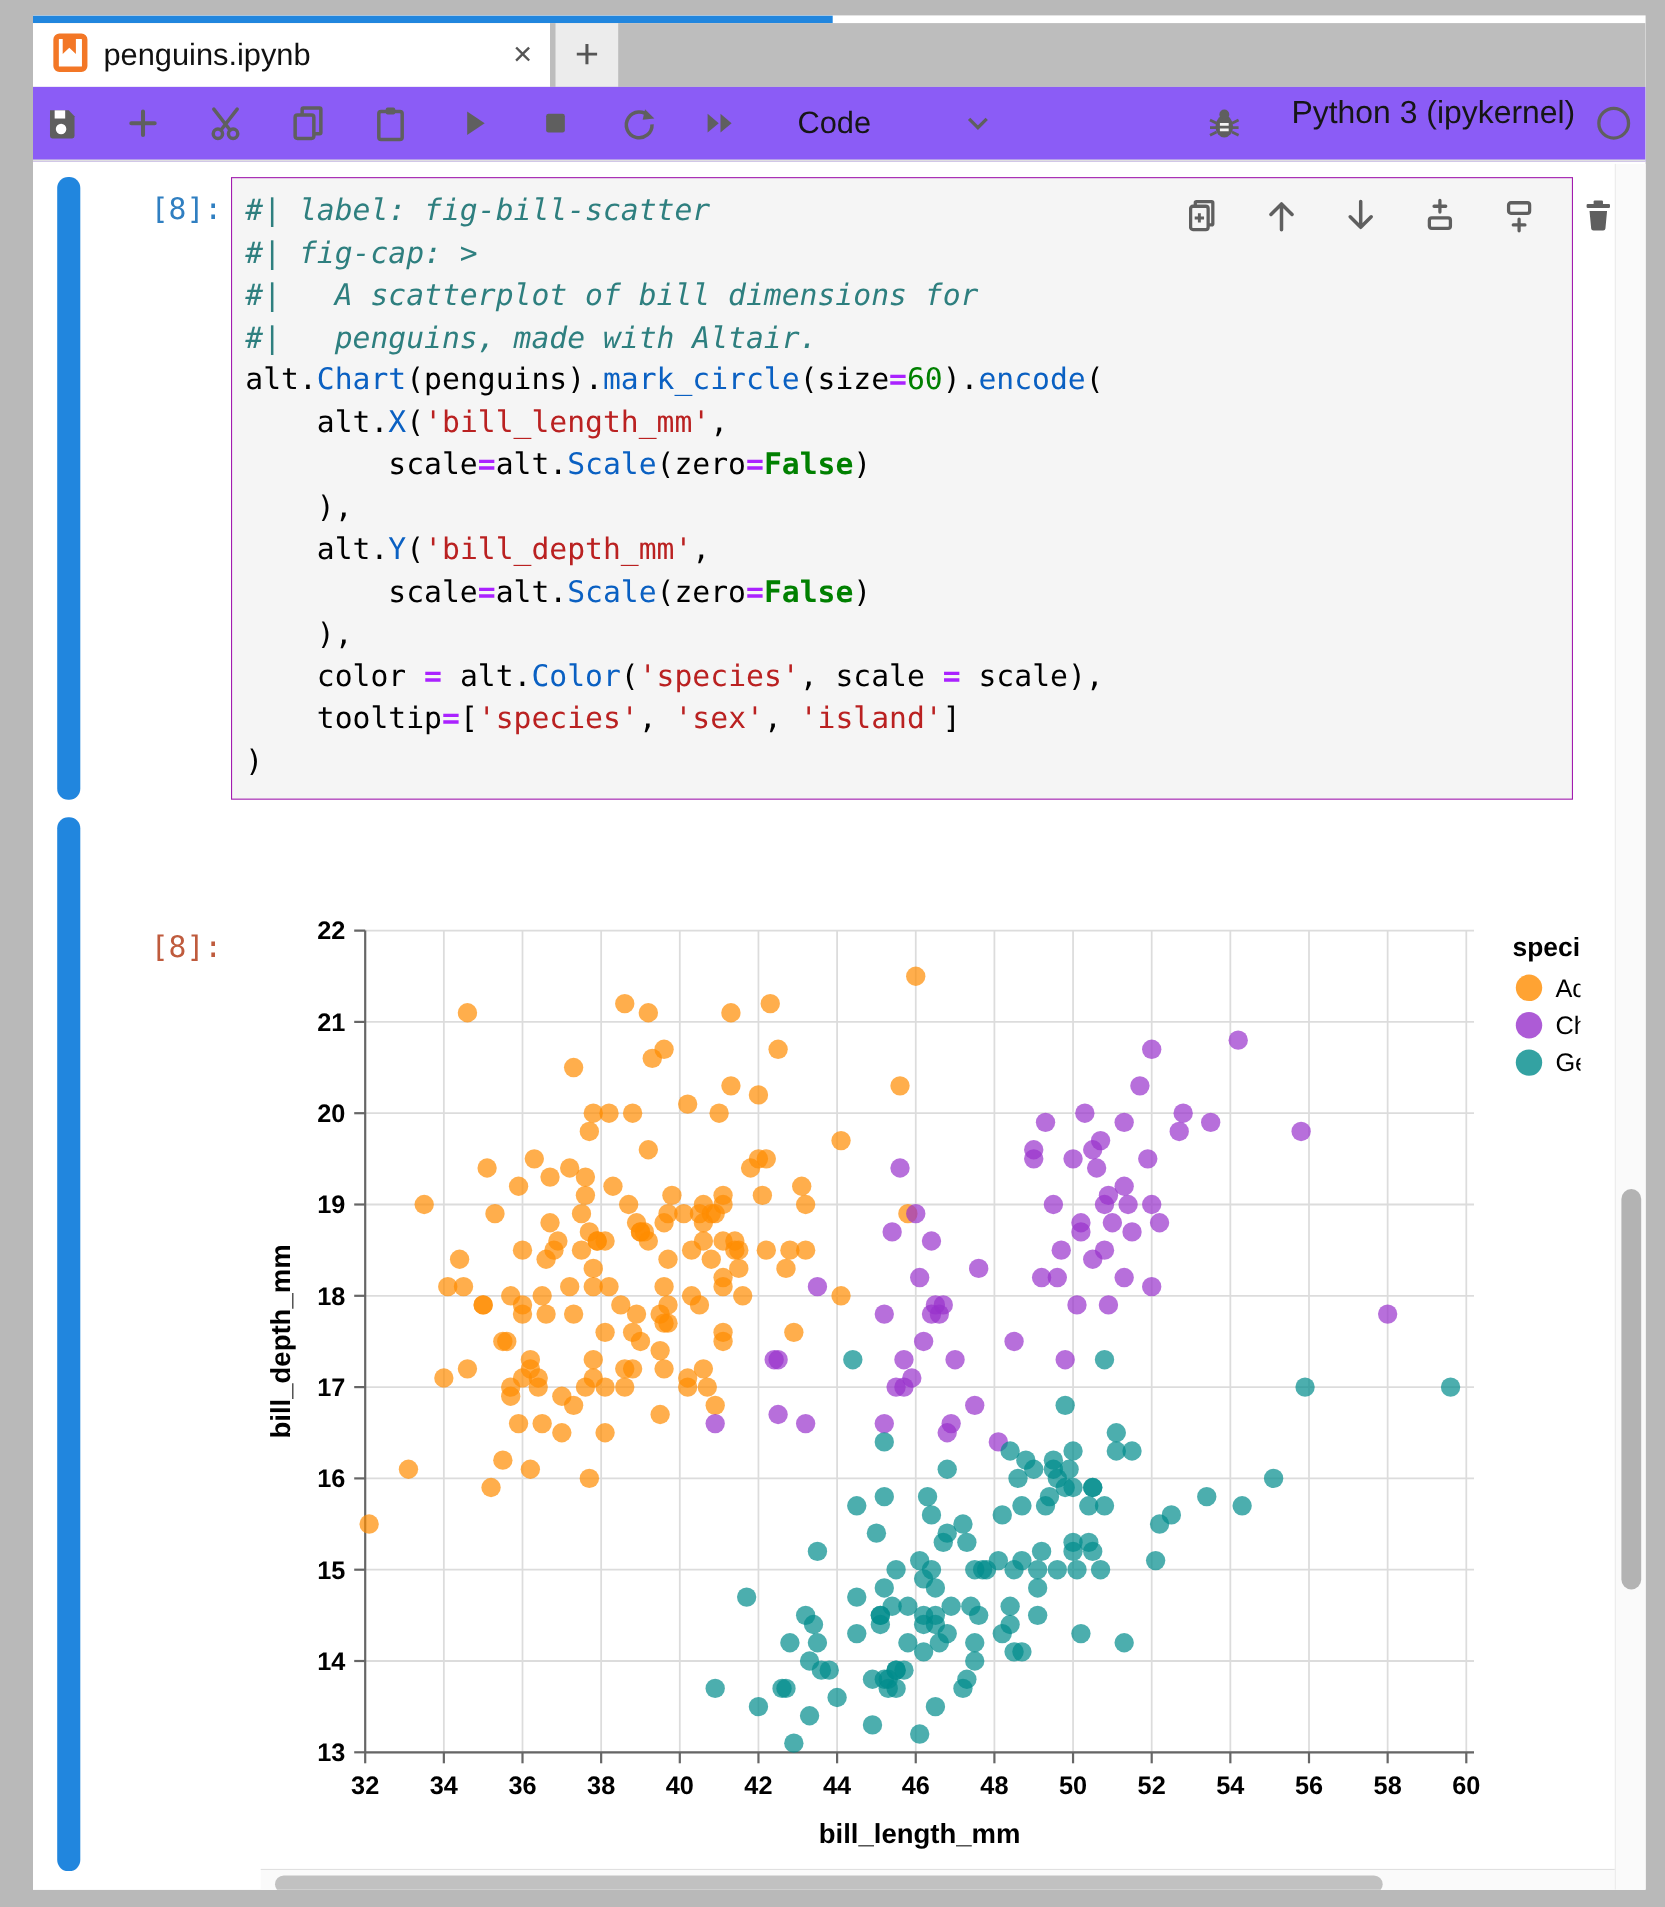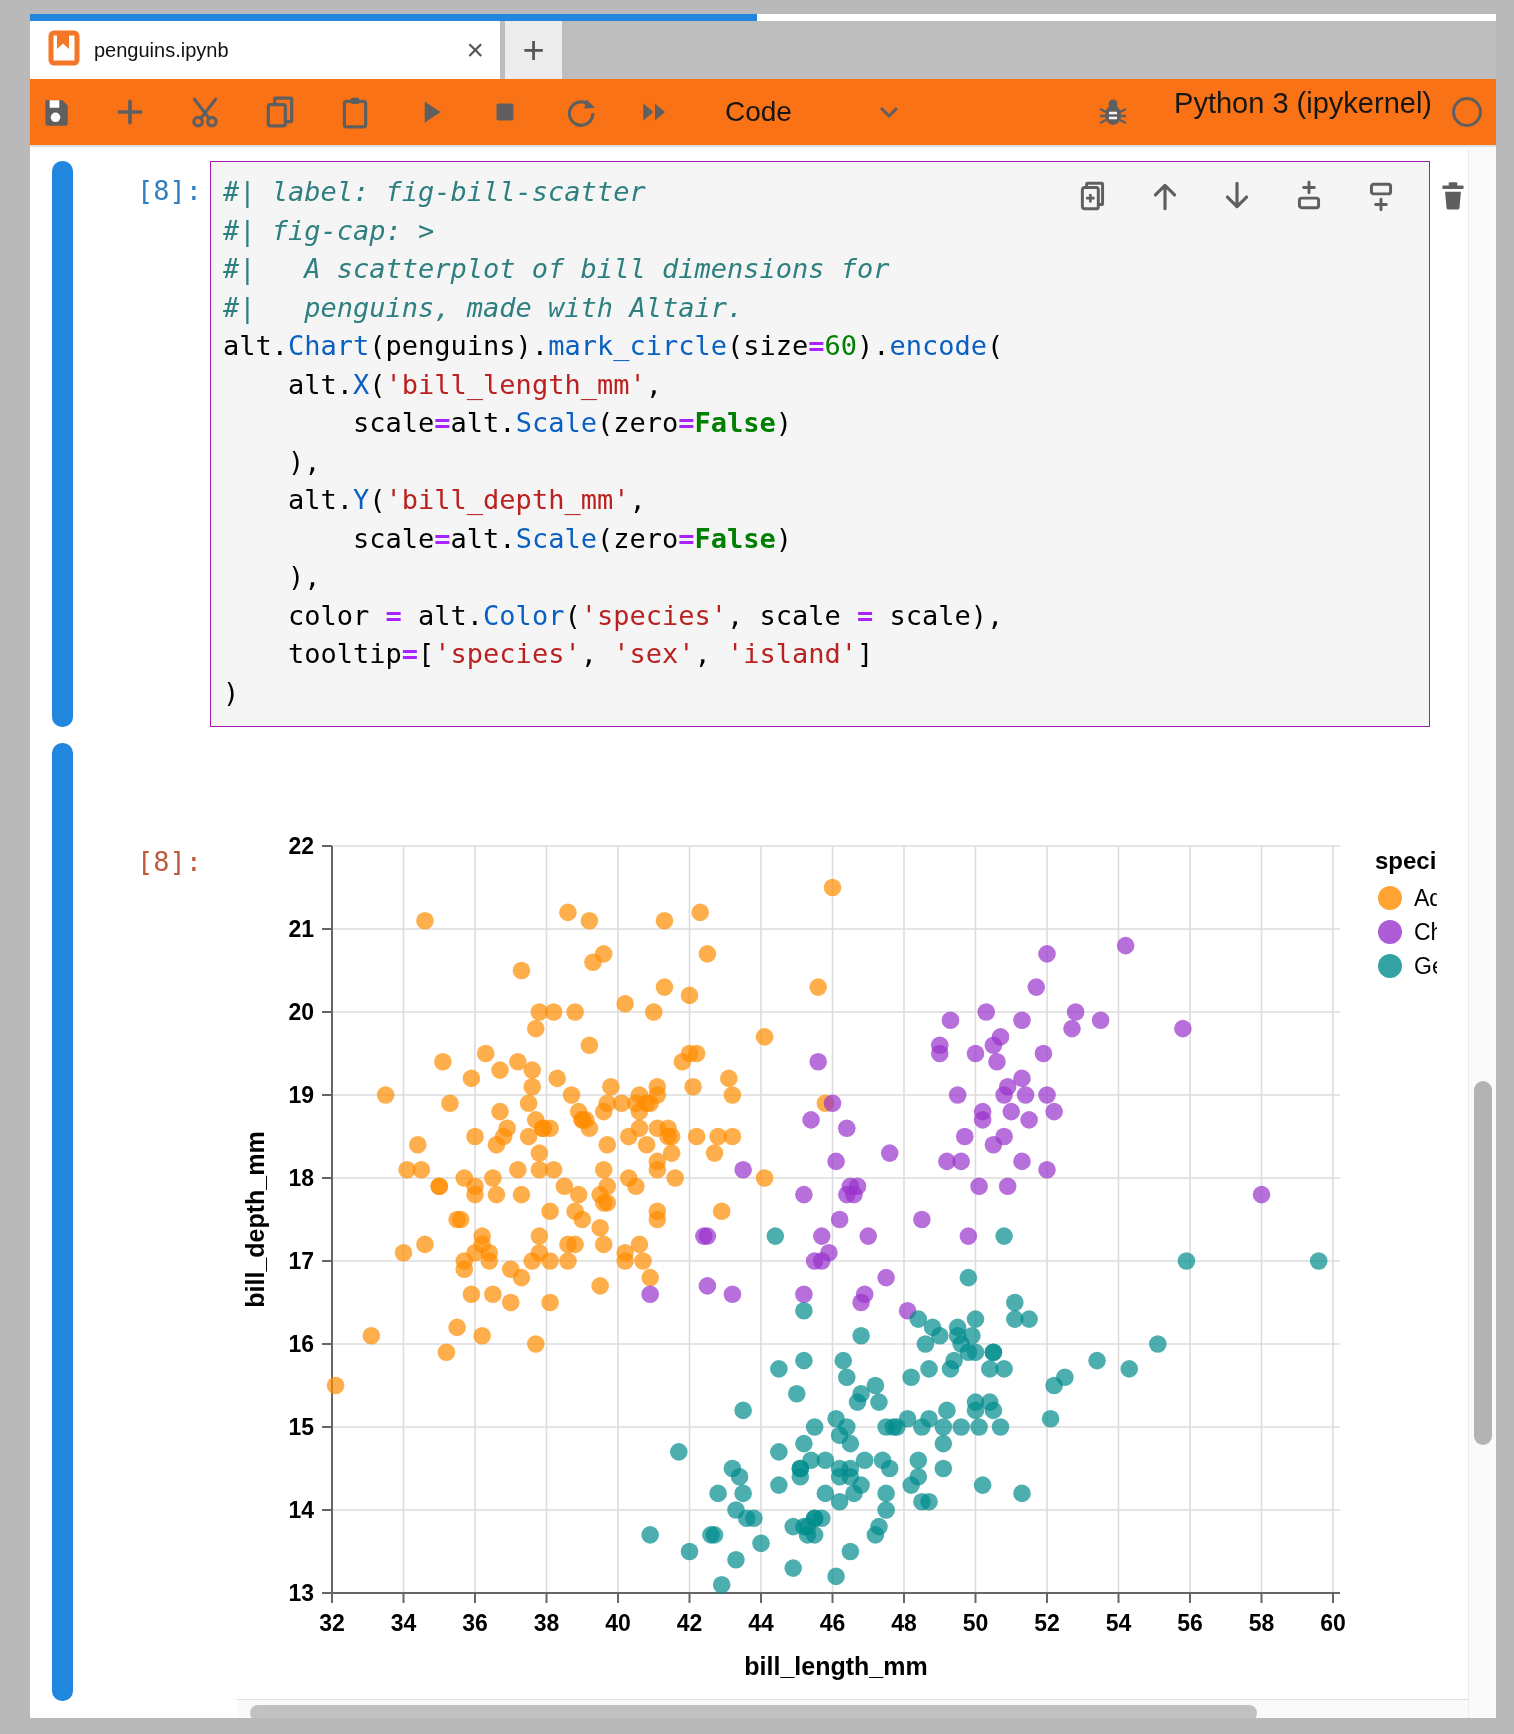--- a/index.html
+++ b/index.html
@@ -4,24 +4,24 @@
 <style>
   html,body{margin:0;padding:0;}
   body{
     width:1514px;height:1734px;position:relative;overflow:hidden;
     background:#b9b9b9;font-family:"Liberation Sans",sans-serif;
   }
   .app{position:absolute;left:30px;top:14px;width:1466px;height:1704px;background:#fff;overflow:hidden;}
   .tabline{position:absolute;left:0;top:0;width:727px;height:7px;background:#2186de;}
   .tabbar{position:absolute;left:0;top:7px;width:100%;height:58px;background:#bdbdbd;display:flex;}
   .tab{width:470px;height:58px;background:#fff;display:flex;align-items:center;padding:0 16px 0 18px;box-sizing:border-box;}
-  .tab-title{font-size:20px;color:#111;margin-left:14px;flex:1;}
+  .tab-title{font-size:28px;color:#111;margin-left:14px;flex:1;}
   .tab-close{font-size:30px;color:#555;margin-left:10px;cursor:pointer;}
   .newtab{width:57px;height:58px;background:#ececec;margin-left:5px;display:flex;align-items:center;justify-content:center;font-size:38px;color:#555;font-weight:300;}
-  .toolbar{position:absolute;left:0;top:65px;width:100%;height:68px;background:#f97316;border-bottom:2px solid #e0e0e0;display:flex;align-items:center;padding-left:8px;box-sizing:border-box;}
+  .toolbar{position:absolute;left:0;top:65px;width:100%;height:68px;background:#8b5cf6;border-bottom:2px solid #e0e0e0;display:flex;align-items:center;padding-left:8px;box-sizing:border-box;}
   .tbtn{width:34px;height:34px;margin-right:41px;display:flex;align-items:center;justify-content:center;flex:0 0 auto;}
   .tb-label{font-size:28px;color:#161616;margin:0 30px 0 12px;}
   .kernel-name{font-size:29px;color:#161616;margin:0 18px 17px 44px;}
   .content{position:absolute;left:0;top:135px;width:1466px;height:1569px;background:#fff;}
   .collapser{position:absolute;left:22px;width:21px;border-radius:10px;background:#2186de;}
   .prompt{position:absolute;left:0;width:172px;text-align:right;font-family:"DejaVu Sans Mono",monospace;font-size:27px;}
   .in-prompt{color:#307fc1;}
   .out-prompt{color:#bf5b3d;}
   .code-cell{position:absolute;left:180px;top:12px;width:1220px;height:566px;background:#f5f5f5;border:1px solid #a21caf;box-sizing:border-box;}
   .code-editor{padding:11px 0 0 12px;font-family:"DejaVu Sans Mono",monospace;font-size:27px;line-height:38.5px;white-space:pre;color:#000;}

